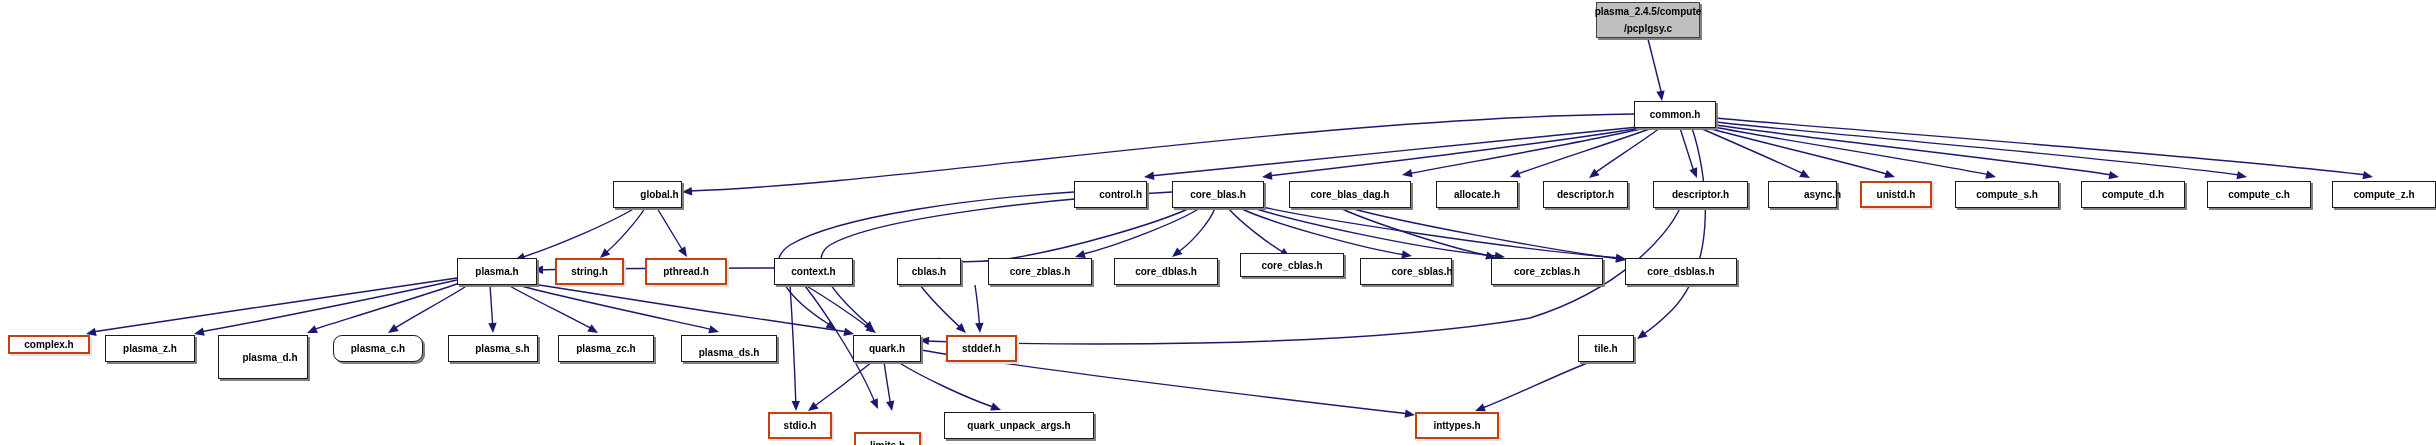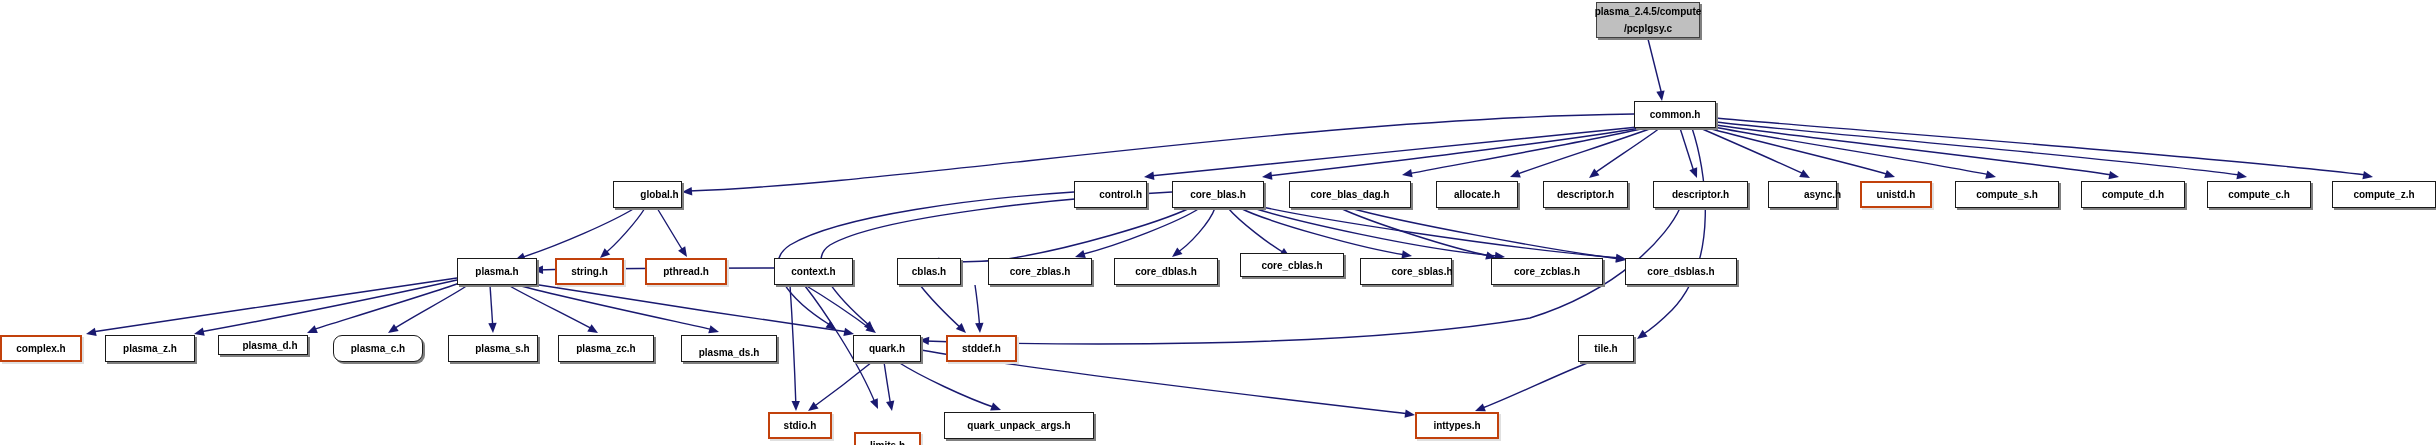--- a/index.html
+++ b/index.html
@@ -279,23 +279,23 @@
     <div class="node faint" style="left: 555px; top: 258px; width: 69px; height: 27px;"><span class="node-label">string.h</span></div>
     <div class="node faint" style="left: 645px; top: 258px; width: 82px; height: 27px;"><span class="node-label">pthread.h</span></div>
     <div class="node solid" style="left: 774px; top: 258px; width: 79px; height: 27px;"><span class="node-label">context.h</span></div>
     <div class="node solid" style="left: 897px; top: 258px; width: 64px; height: 27px;"><span class="node-label">cblas.h</span></div>
     <div class="node solid" style="left: 988px; top: 258px; width: 104px; height: 27px;"><span class="node-label">core_zblas.h</span></div>
     <div class="node solid" style="left: 1114px; top: 258px; width: 104px; height: 27px; justify-content: center;"><span class="node-label">core_dblas.h</span></div>
     <div class="node solid" style="left: 1240px; top: 253px; width: 104px; height: 24px;"><span class="node-label">core_cblas.h</span></div>
     <div class="node solid" style="left: 1360px; top: 258px; width: 92px; height: 27px; padding-left: 32px;"><span class="node-label">core_sblas.h</span></div>
     <div class="node solid" style="left: 1491px; top: 258px; width: 112px; height: 27px;"><span class="node-label">core_zcblas.h</span></div>
     <div class="node solid" style="left: 1625px; top: 258px; width: 112px; height: 27px;"><span class="node-label">core_dsblas.h</span></div>
-    <div class="node faint" style="left: 0; top: 335px; width: 82px; height: 27px;"><span class="node-label">complex.h</span></div>
+    <div class="node faint" style="left: 8px; top: 335px; width: 82px; height: 19px;"><span class="node-label">complex.h</span></div>
     <div class="node solid" style="left: 105px; top: 335px; width: 90px; height: 27px;"><span class="node-label">plasma_z.h</span></div>
-    <div class="node solid" style="left: 218px; top: 335px; width: 90px; height: 20px; padding-left: 14px;"><span class="node-label">plasma_d.h</span></div>
+    <div class="node solid" style="left: 218px; top: 335px; width: 90px; height: 44px; padding-left: 14px;"><span class="node-label">plasma_d.h</span></div>
     <div class="node solid" style="left: 333px; top: 335px; width: 90px; height: 27px; border-radius: 9px;"><span class="node-label">plasma_c.h</span></div>
     <div class="node solid" style="left: 448px; top: 335px; width: 90px; height: 27px; padding-left: 19px;"><span class="node-label">plasma_s.h</span></div>
     <div class="node solid" style="left: 558px; top: 335px; width: 96px; height: 27px;"><span class="node-label">plasma_zc.h</span></div>
     <div class="node solid" style="left: 681px; top: 335px; width: 96px; height: 27px; align-items: flex-end;"><span class="node-label">plasma_ds.h</span></div>
     <div class="node solid" style="left: 853px; top: 335px; width: 68px; height: 27px;"><span class="node-label">quark.h</span></div>
     <div class="node faint" style="left: 946px; top: 335px; width: 71px; height: 27px;"><span class="node-label">stddef.h</span></div>
     <div class="node solid" style="left: 1578px; top: 335px; width: 56px; height: 27px;"><span class="node-label">tile.h</span></div>
     <div class="node faint" style="left: 768px; top: 412px; width: 64px; height: 27px;"><span class="node-label">stdio.h</span></div>
     <div class="node faint" style="left: 854px; top: 412px; width: 67px; height: 27px; margin-top: 20px;"><span class="node-label">limits.h</span></div>
     <div class="node solid" style="left: 944px; top: 412px; width: 150px; height: 27px;"><span class="node-label">quark_unpack_args.h</span></div>

